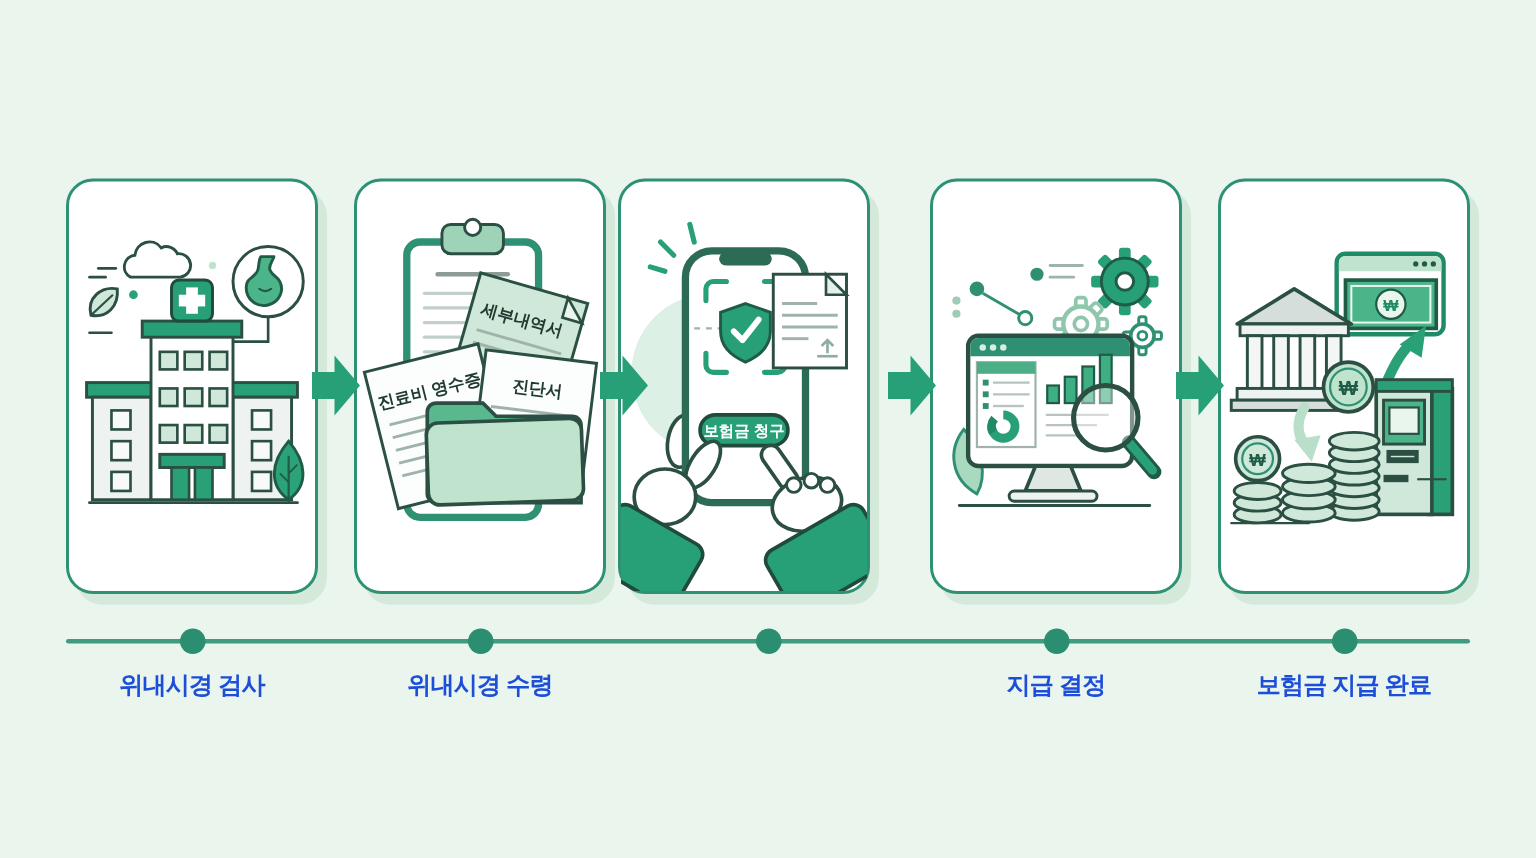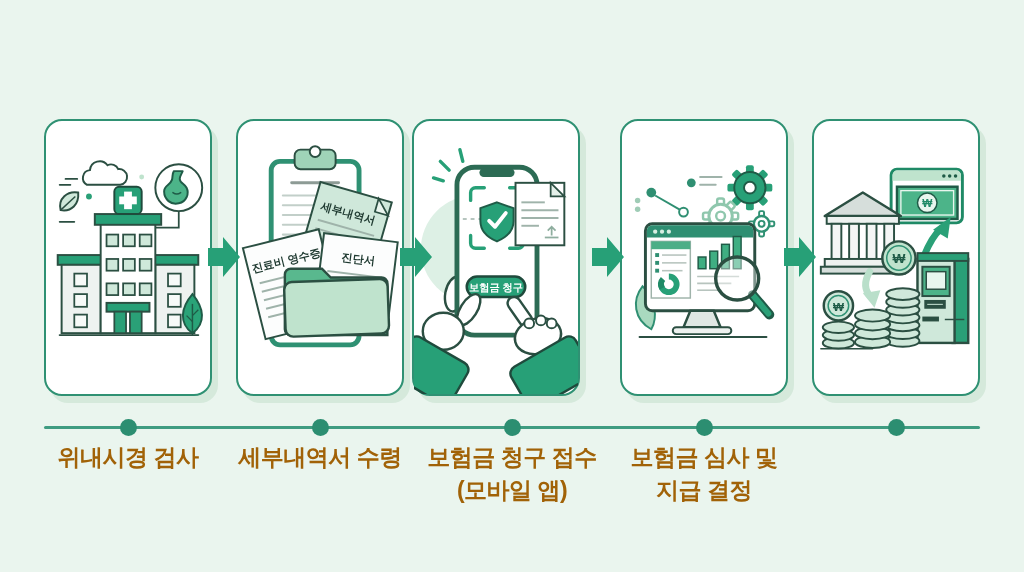--- a/index.html
+++ b/index.html
@@ -18,21 +18,21 @@
   .timeline-line {
     position:absolute; top:426px; left:44px; width:936px; height:3px;
     background:#3f9c81; border-radius:2px;
   }
   .timeline-dot {
     position:absolute; top:419px; width:17px; height:17px;
     background:#2c8e71; border-radius:50%;
   }
   .step-label {
     position:absolute; top:441px; width:256px; text-align:center;
-    color:#a16207; font-weight:bold; font-size:23px; line-height:33px;
+    color:#1d4ed8; font-weight:bold; font-size:16px; line-height:33px;
     letter-spacing:-0.5px;
   }
   .step-label span { display:block; }
   text { font-family: "Liberation Sans", "DejaVu Sans", sans-serif; }
 </style>
 </head>
 <body>
 
 <div class="stage">
 
@@ -429,27 +429,23 @@
   <div class="timeline-dot" style="left:120px"></div>
   <div class="timeline-dot" style="left:312px"></div>
   <div class="timeline-dot" style="left:504px"></div>
   <div class="timeline-dot" style="left:696px"></div>
   <div class="timeline-dot" style="left:888px"></div>
 
   <div class="step-label" style="left:0px">
     <span>위내시경 검사</span>
   </div>
   <div class="step-label" style="left:192px">
-    <span>세부내역서 수령</span>
+    <span>위내시경 수령</span>
     <span></span>
   </div>
-  <div class="step-label" style="left:384px">
-    <span>보험금 청구 접수</span>
-    <span>(모바일 앱)</span>
-  </div>
   <div class="step-label" style="left:576px">
-    <span>보험금 심사 및</span>
     <span>지급 결정</span>
   </div>
   <div class="step-label" style="left:768px">
+    <span>보험금 지급 완료</span>
   </div>
 
 </div>
 
 </body></html>

